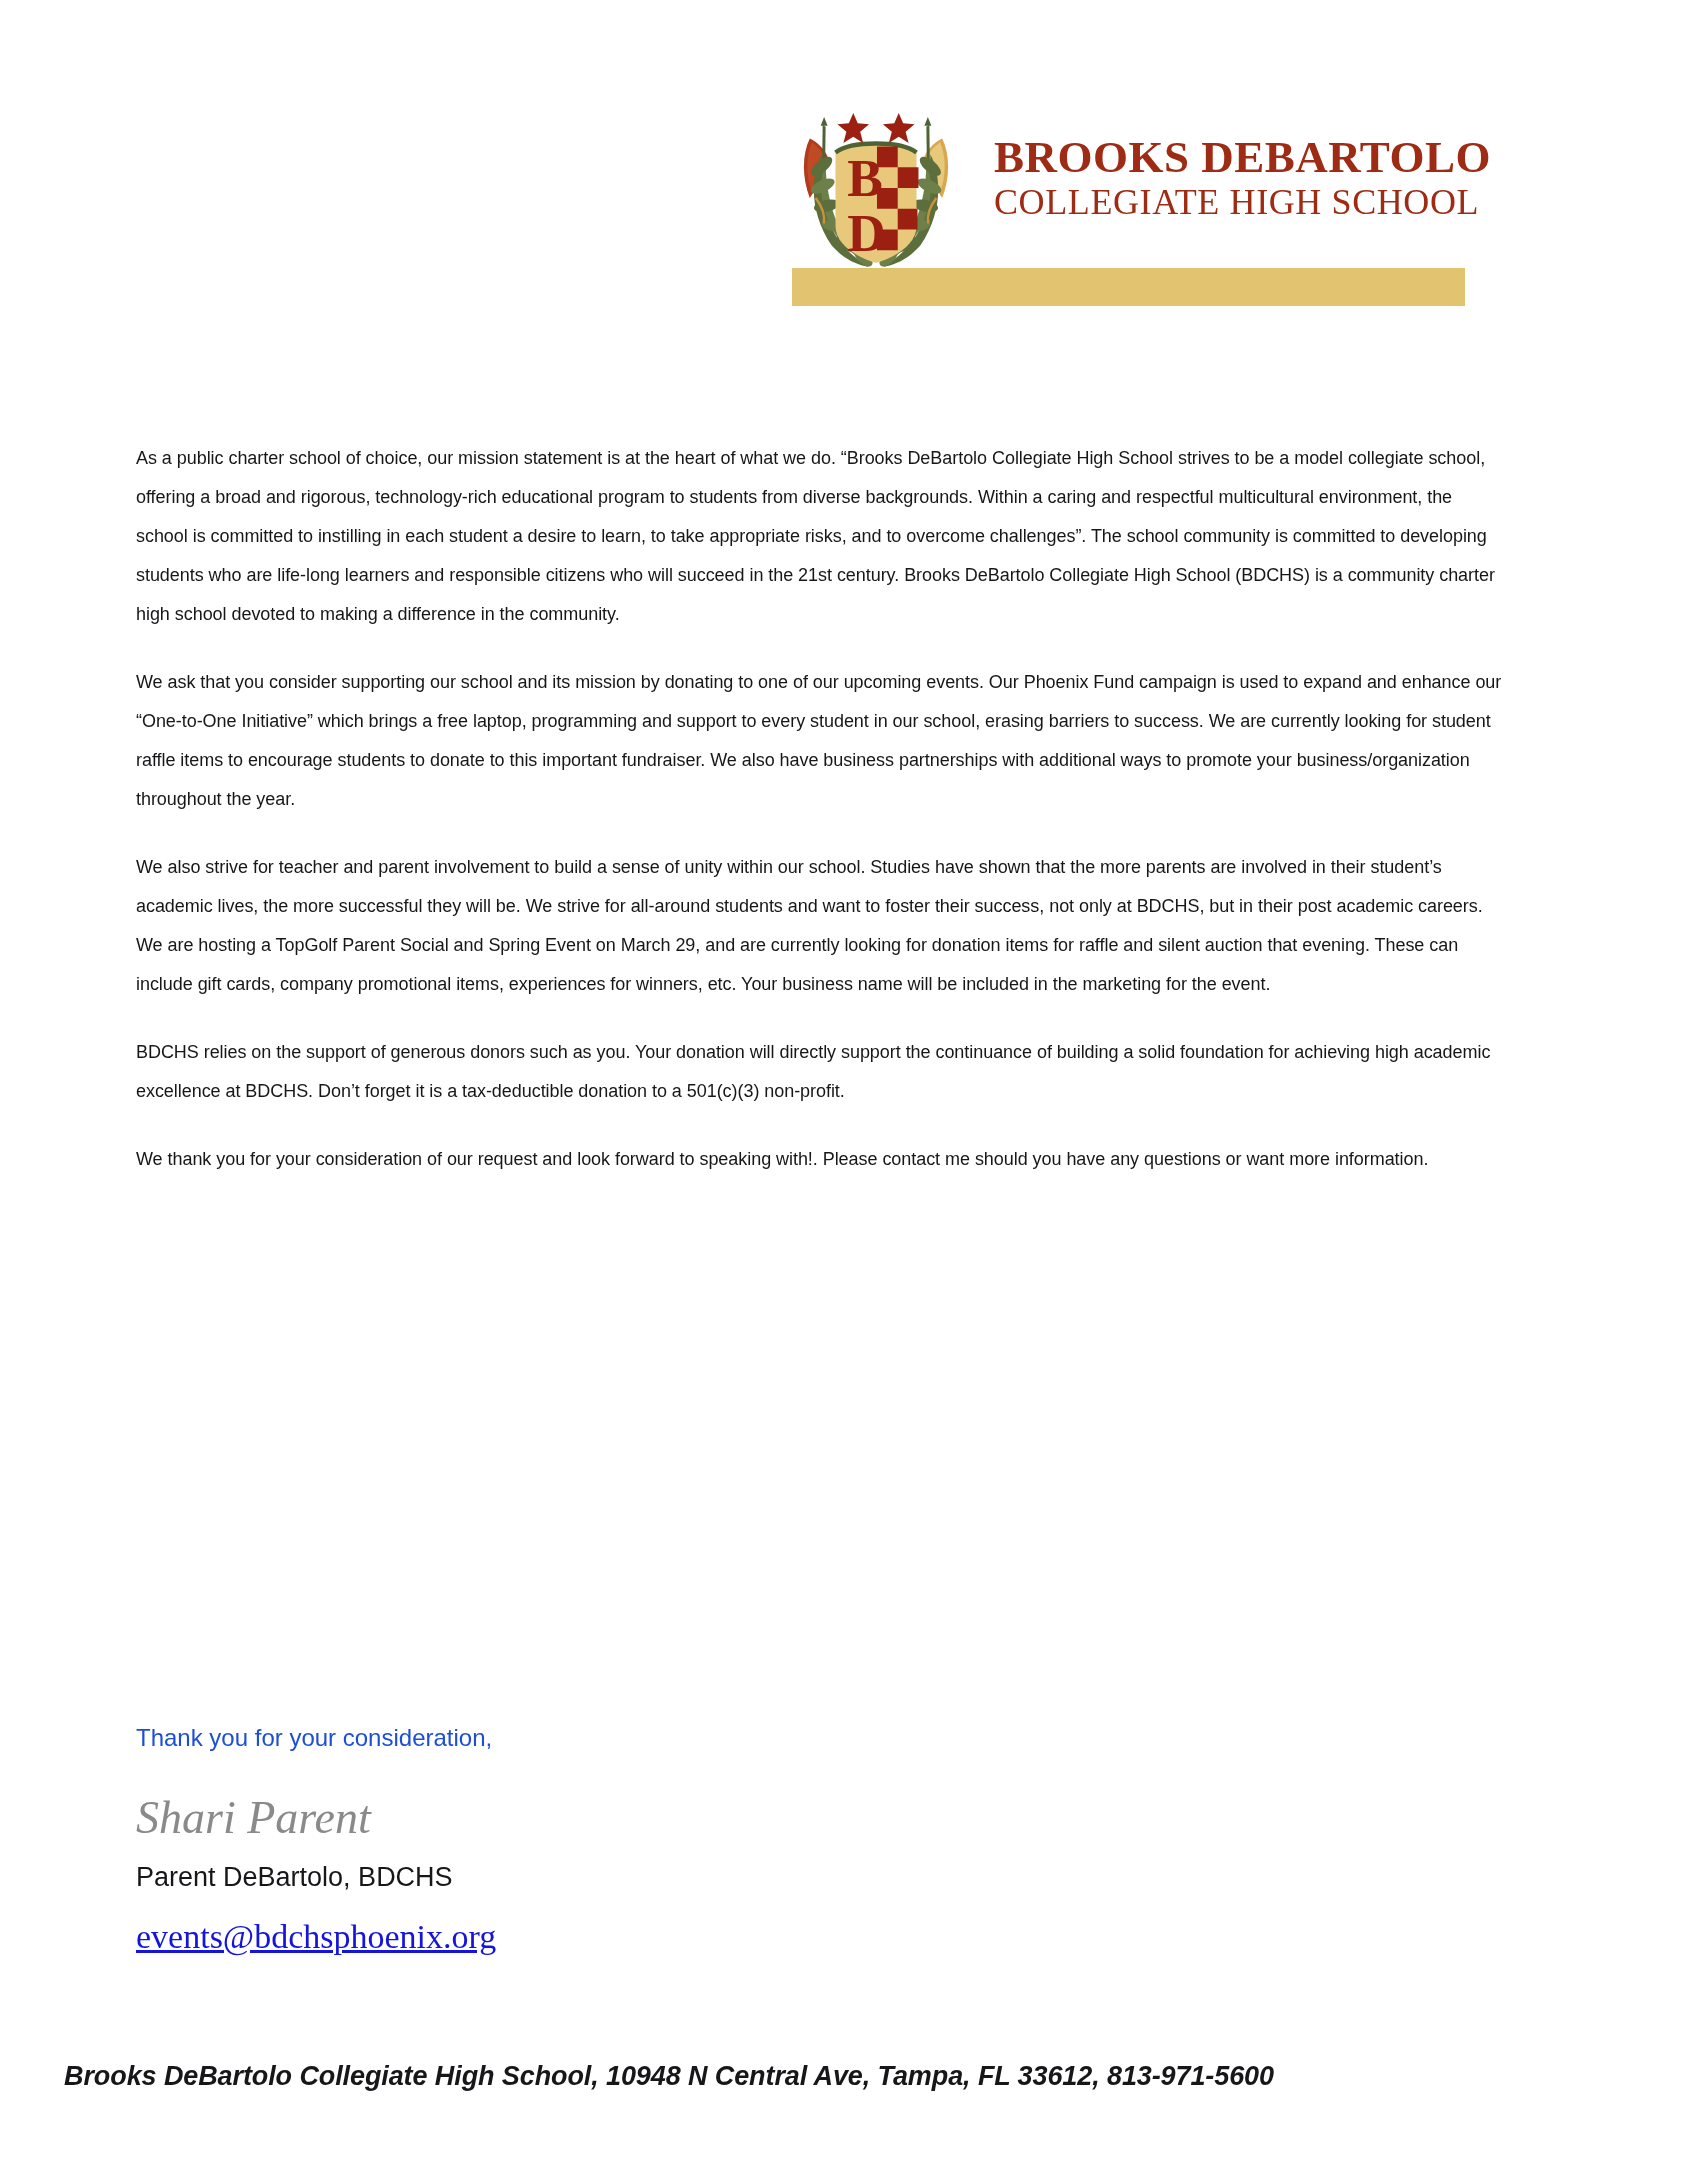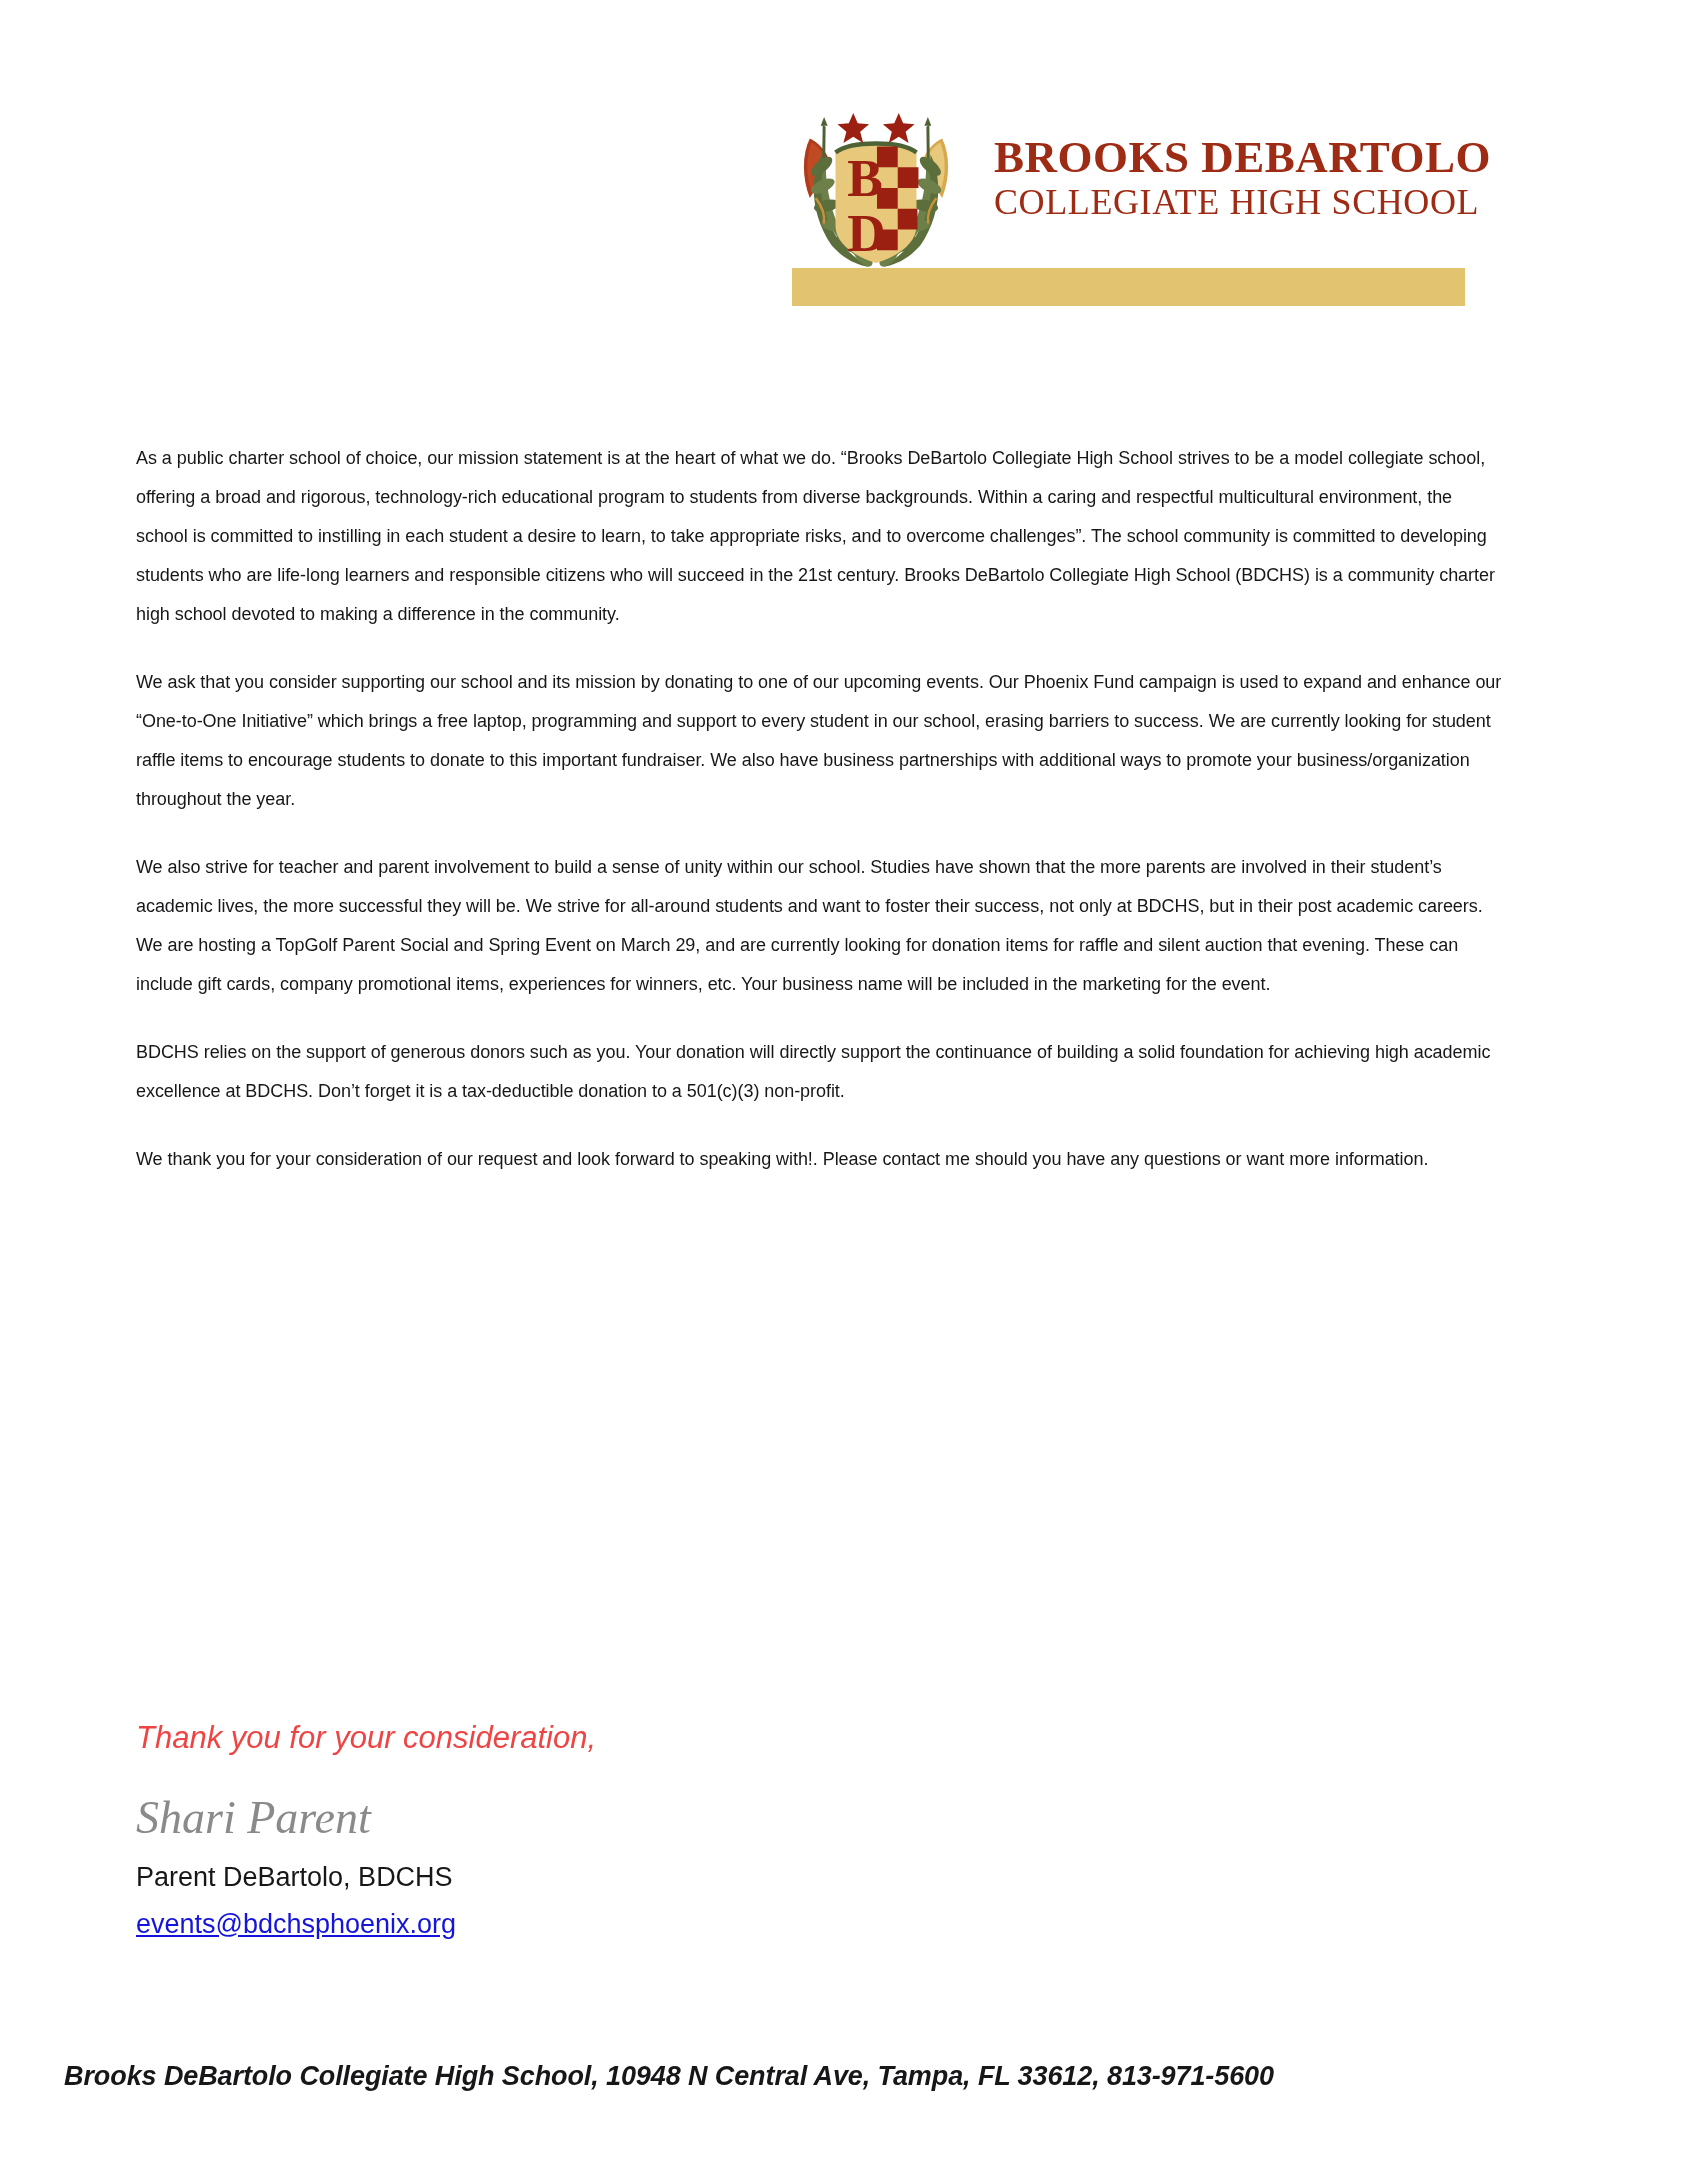--- a/index.html
+++ b/index.html
@@ -107,51 +107,50 @@
   
   .closing-block {
     position: absolute;
     left: 136px;
     top: 1718px;
     width: 891px;
   }
 
   .closing-line {
     font-family: "Liberation Sans", sans-serif;
-    font-size: 31px;
-    line-height: 39px;
-    color: #ef4444;
-    font-style: italic;
+    font-size: 24px;
+    line-height: 39px;
+    color: #1d4ed8;
   }
 
   .signature {
     font-family: "Liberation Serif", serif;
     font-style: italic;
     font-size: 46px;
     line-height: 1.1;
     color: #8a8a8a;
     margin-top: 36px;
   }
 
   .sig-title {
     font-family: "Liberation Sans", sans-serif;
     font-size: 27px;
     line-height: 39px;
     color: #17171a;
     margin-top: 14px;
   }
 
   .sig-email {
-    font-family: Liberation Sans, sans-serif;
-    font-size: 27px;
+    font-family: Liberation Serif, serif;
+    font-size: 34px;
     line-height: 39px;
     color: #1414dc;
     text-decoration: underline;
     display: inline-block;
-    margin-top: 8px;
+    margin-top: 20px;
   }
 
   
   .footer {
     position: absolute;
     left: 0;
     top: 2061px;
     width: 1338px;
     text-align: center;
   }

